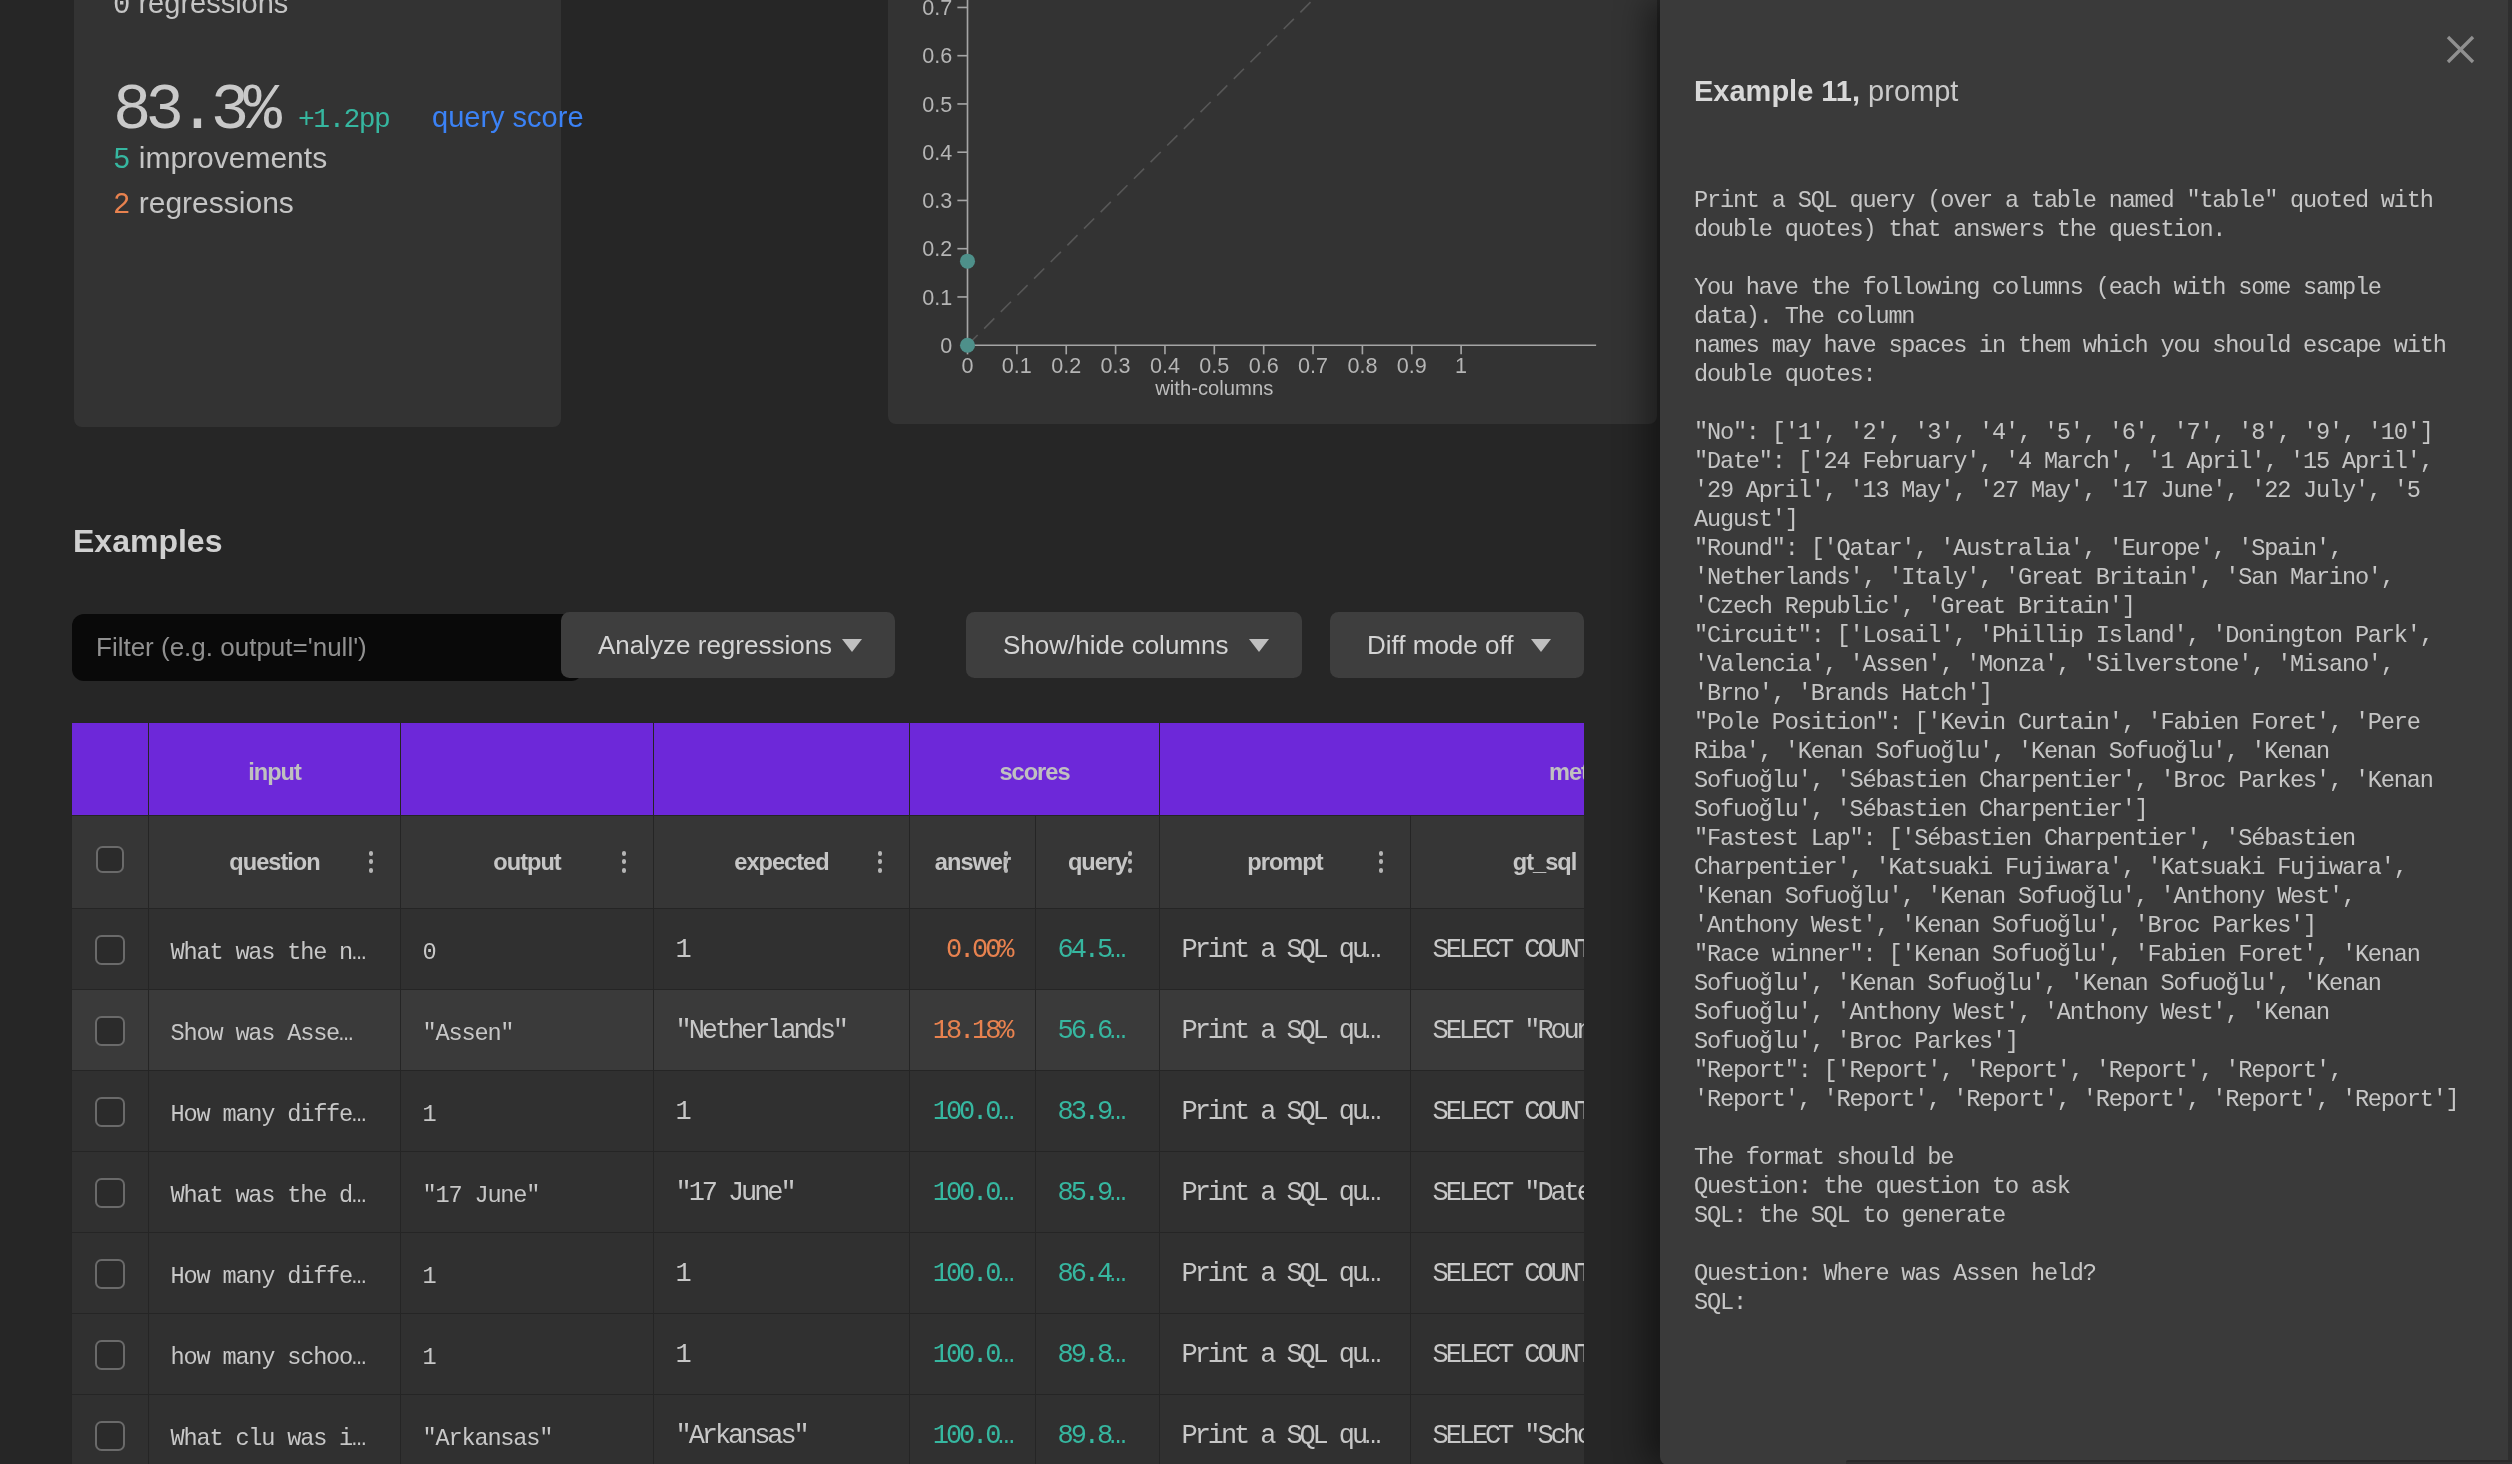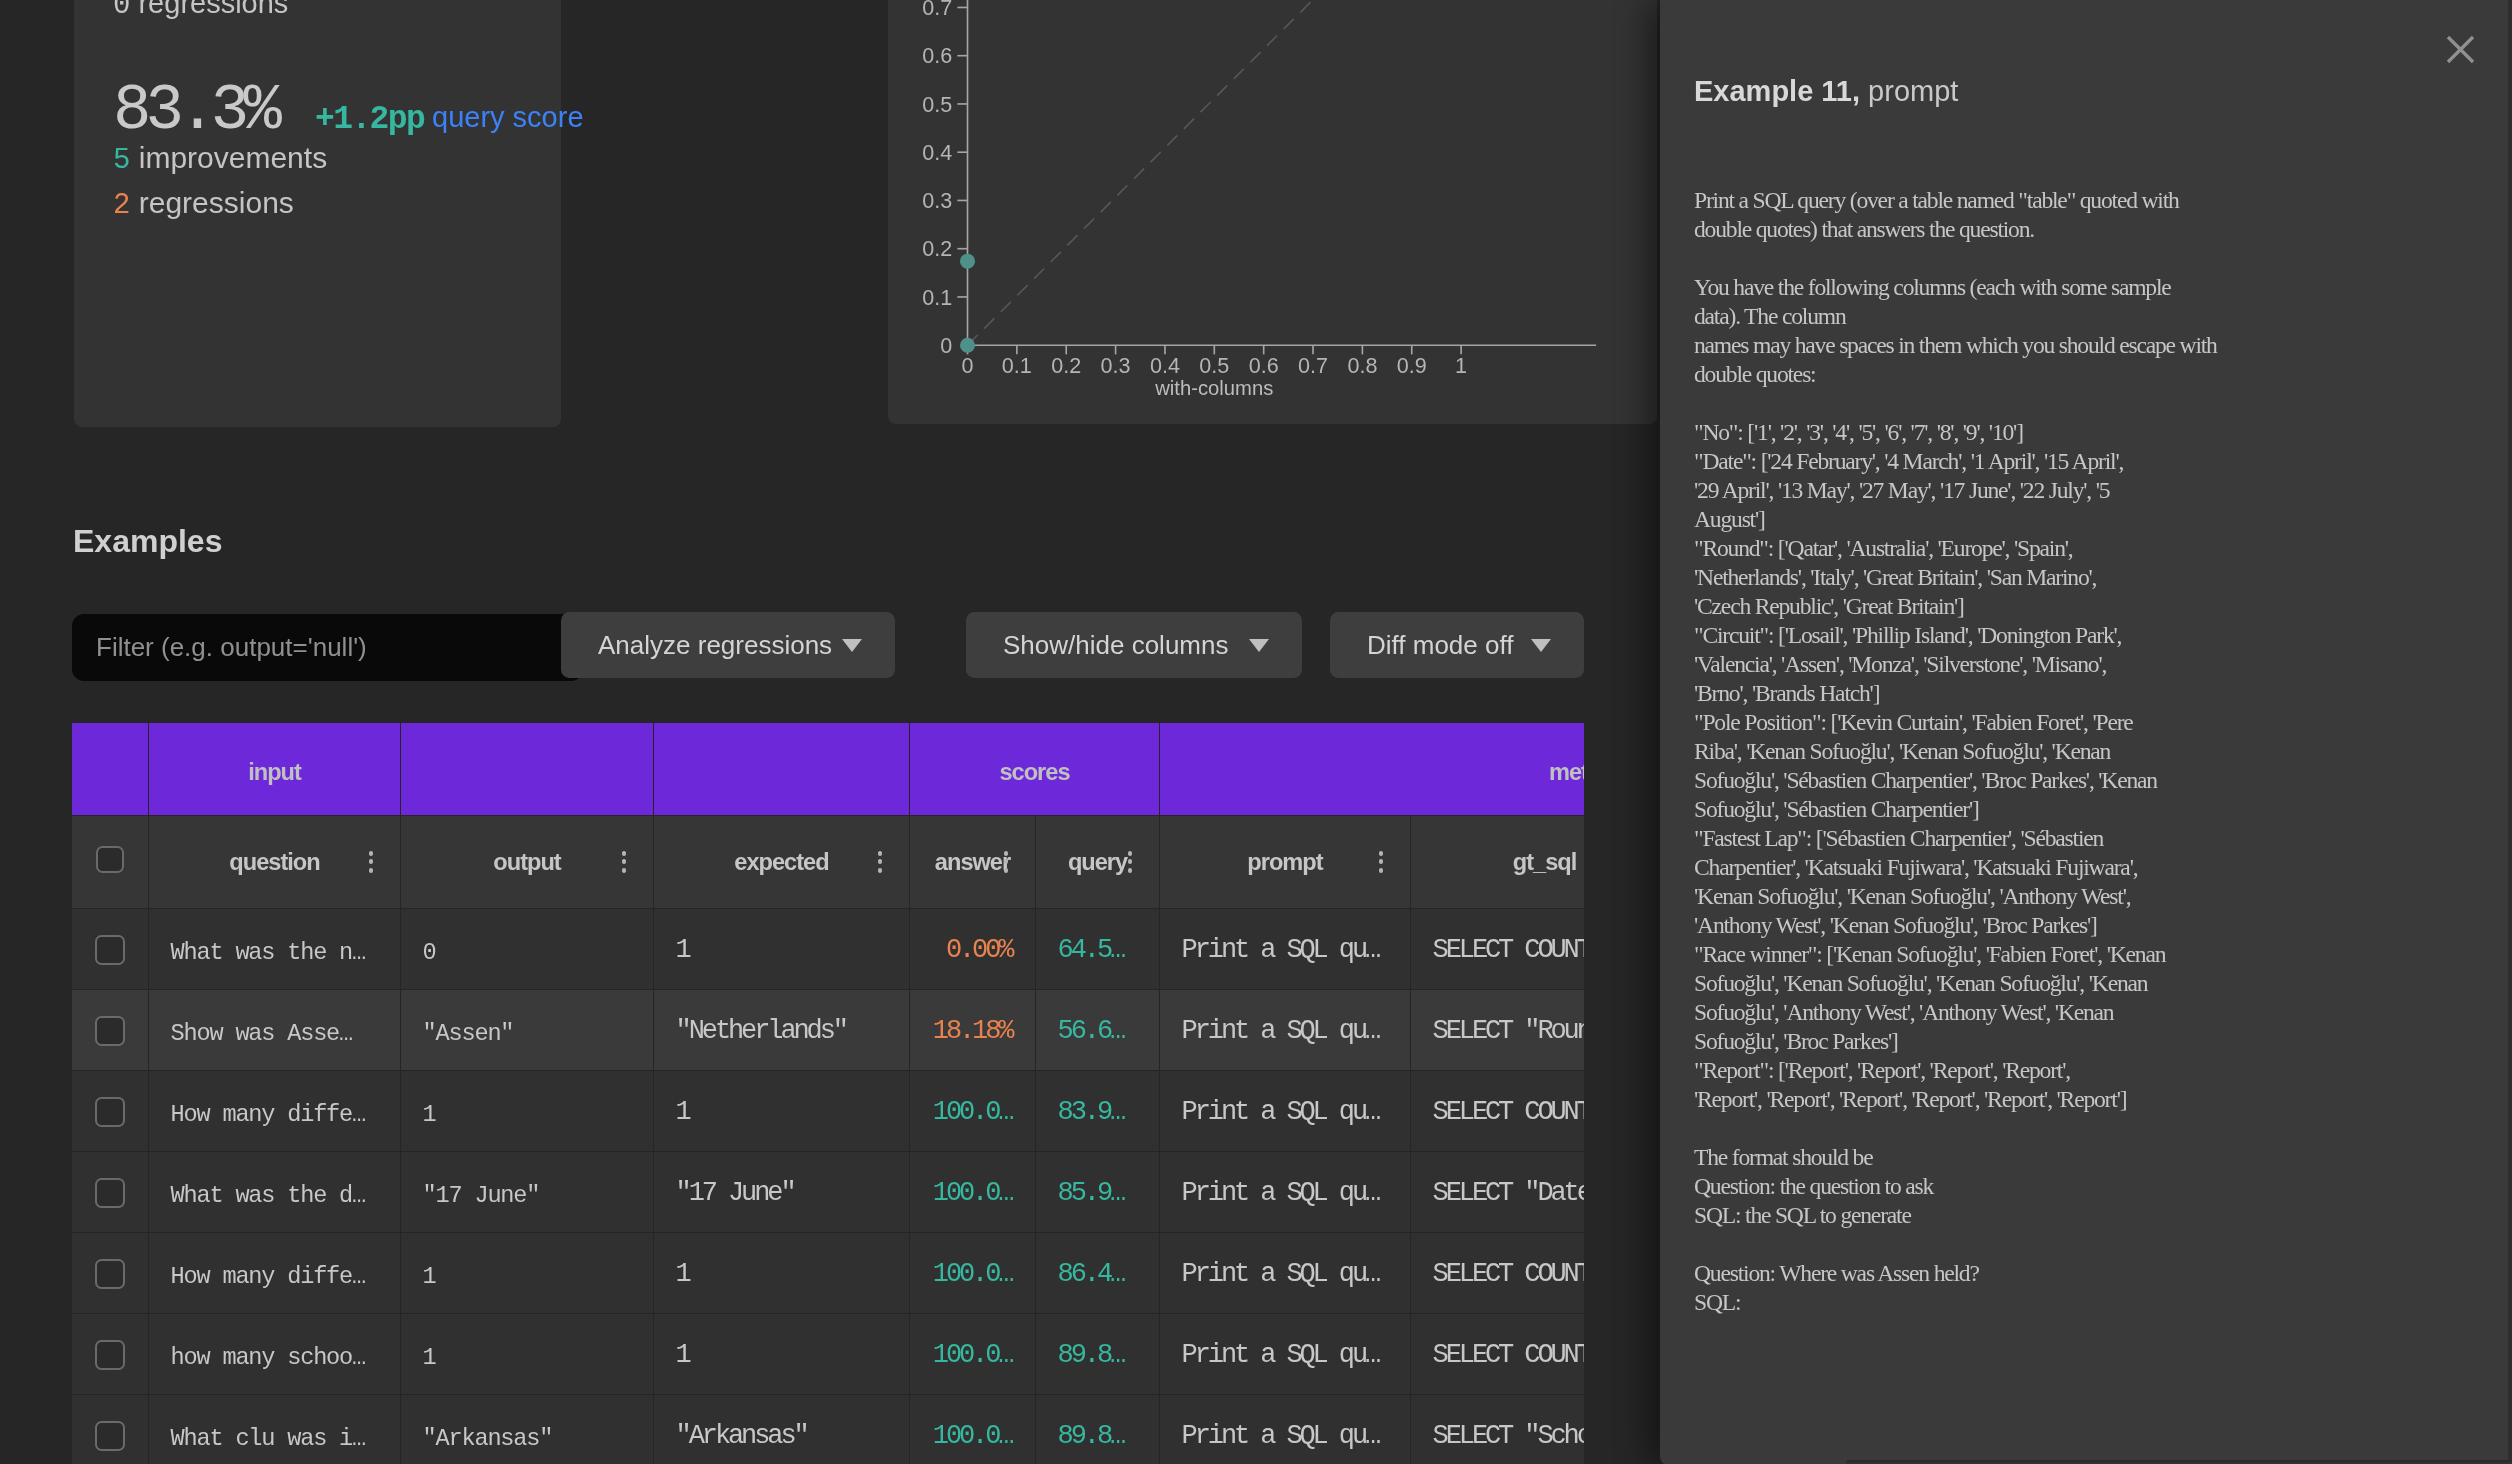--- a/index.html
+++ b/index.html
@@ -14,21 +14,21 @@
   #card1 { position:absolute; left:74px; top:-52px; width:487px; height:479px;
            background:#333333; border-radius:0 0 7.9px 7.9px; }
   
   #card2 { position:absolute; left:888px; top:-52px; width:769px; height:476px;
            background:#333333; border-radius:0 0 7.9px 7.9px; }
 
   
   #drawer { position:absolute; left:1660px; top:0; width:852px; height:1465px;
             background:#3a3a3a; border-radius:0 0 0 7.9px;
             box-shadow:-13px 0 33px rgba(0,0,0,0.45); }
-  #drawer pre { position:absolute; left:34px; top:186px; font-family:Liberation Serif, serif;
+  #drawer pre { position:absolute; left:34px; top:186px; font-family:Liberation Mono, monospace;
                 font-size:23.6px; letter-spacing:-1.2px; line-height:29px; color:#c6c6c6; }
   #dtitle { position:absolute; left:34px; top:75px; font-size:29px; color:#c9c9c9; line-height:33px;}
   #dtitle b { color:#d8d8d8; }
 
   
   #filter { position:absolute; left:72px; top:614px; width:511px; height:67px;
             background:#090909; border-radius:12px; color:#909090; font-size:26px;
             line-height:67px; padding-left:24px; }
   .btn { position:absolute; top:612px; height:66px; background:#3e3e3e; border-radius:8.5px;
          font-size:26px; color:#d4d4d4; line-height:66px; padding-left:37px; }
@@ -53,21 +53,21 @@
   .cb2 { width:27.5px; height:27.5px; }
   .dots { position:absolute; right:26px; top:50%; margin-top:-11px; width:5.2px; height:23.6px; }
   .dots i { display:block; width:4.6px; height:4.6px; border-radius:50%; background:#b5b5b5; margin:0 0 3.9px 0; }
 </style>
 </head>
 <body>
 
 <div id="card1"></div>
 <div class="abs mono" style="left:113px; top:-11px; font-size:29px; line-height:29px; color:#c5c5c5;">0<span style="font-family:'Liberation Sans',sans-serif;"> regressions</span></div>
 <div class="abs mono" style="left:113px; top:79px; font-size:64px; line-height:64px; letter-spacing:-5.8px; color:#c9c9c9;">83.3%</div>
-<div class="abs mono teal" style="left:315px; top:103px; font-size:33px; line-height:33px; letter-spacing:-1.6px;font-weight:bold;">+1.2pp</div>
+<div class="abs mono teal" style="left:298px; top:103px; font-size:28px; line-height:33px; letter-spacing:-1.6px;">+1.2pp</div>
 <div class="abs" style="left:432px; top:103px; font-size:29px; line-height:29px; color:#3b82f6;">query score</div>
 <div class="abs" style="left:113px; top:143px; font-size:30px; line-height:30px; color:#c5c5c5;"><span class="mono teal" style="font-size:29px;">5</span> improvements</div>
 <div class="abs" style="left:113px; top:188px; font-size:30px; line-height:30px; color:#c5c5c5;"><span class="mono orange" style="font-size:29px;">2</span> regressions</div>
 
 <div id="card2"></div>
 <svg class="abs" style="left:888px; top:0;" width="769" height="423" viewBox="0 0 1176 647">
 
   <line x1="121.5" y1="528" x2="661.5" y2="-12" stroke="#575757" stroke-width="2.5" stroke-dasharray="22 14"></line>
 
   <line x1="121.5" y1="0" x2="121.5" y2="528" stroke="#a5a5a5" stroke-width="2.5"></line>

